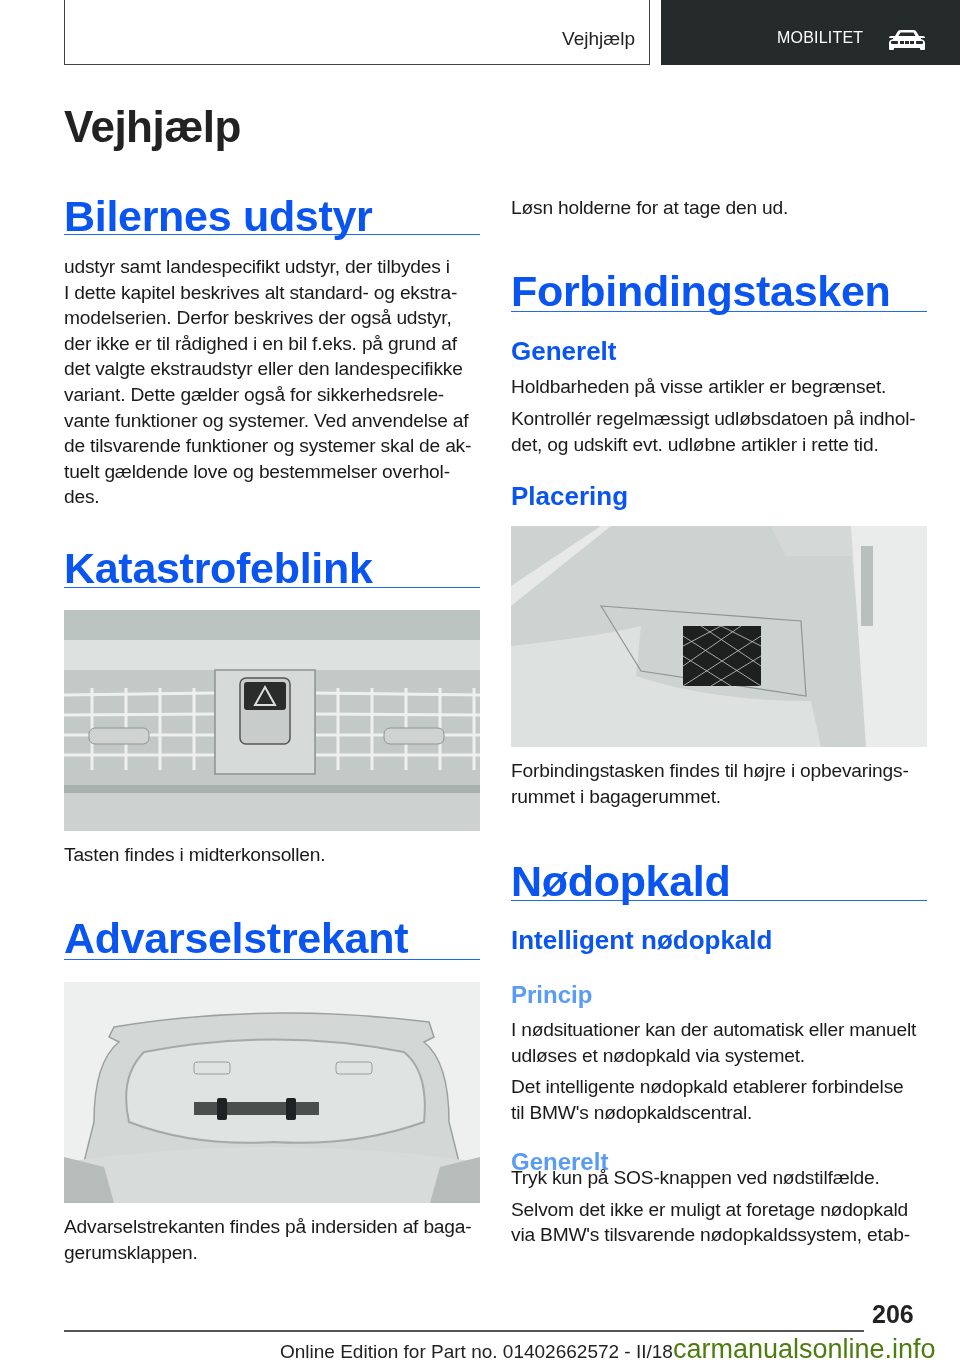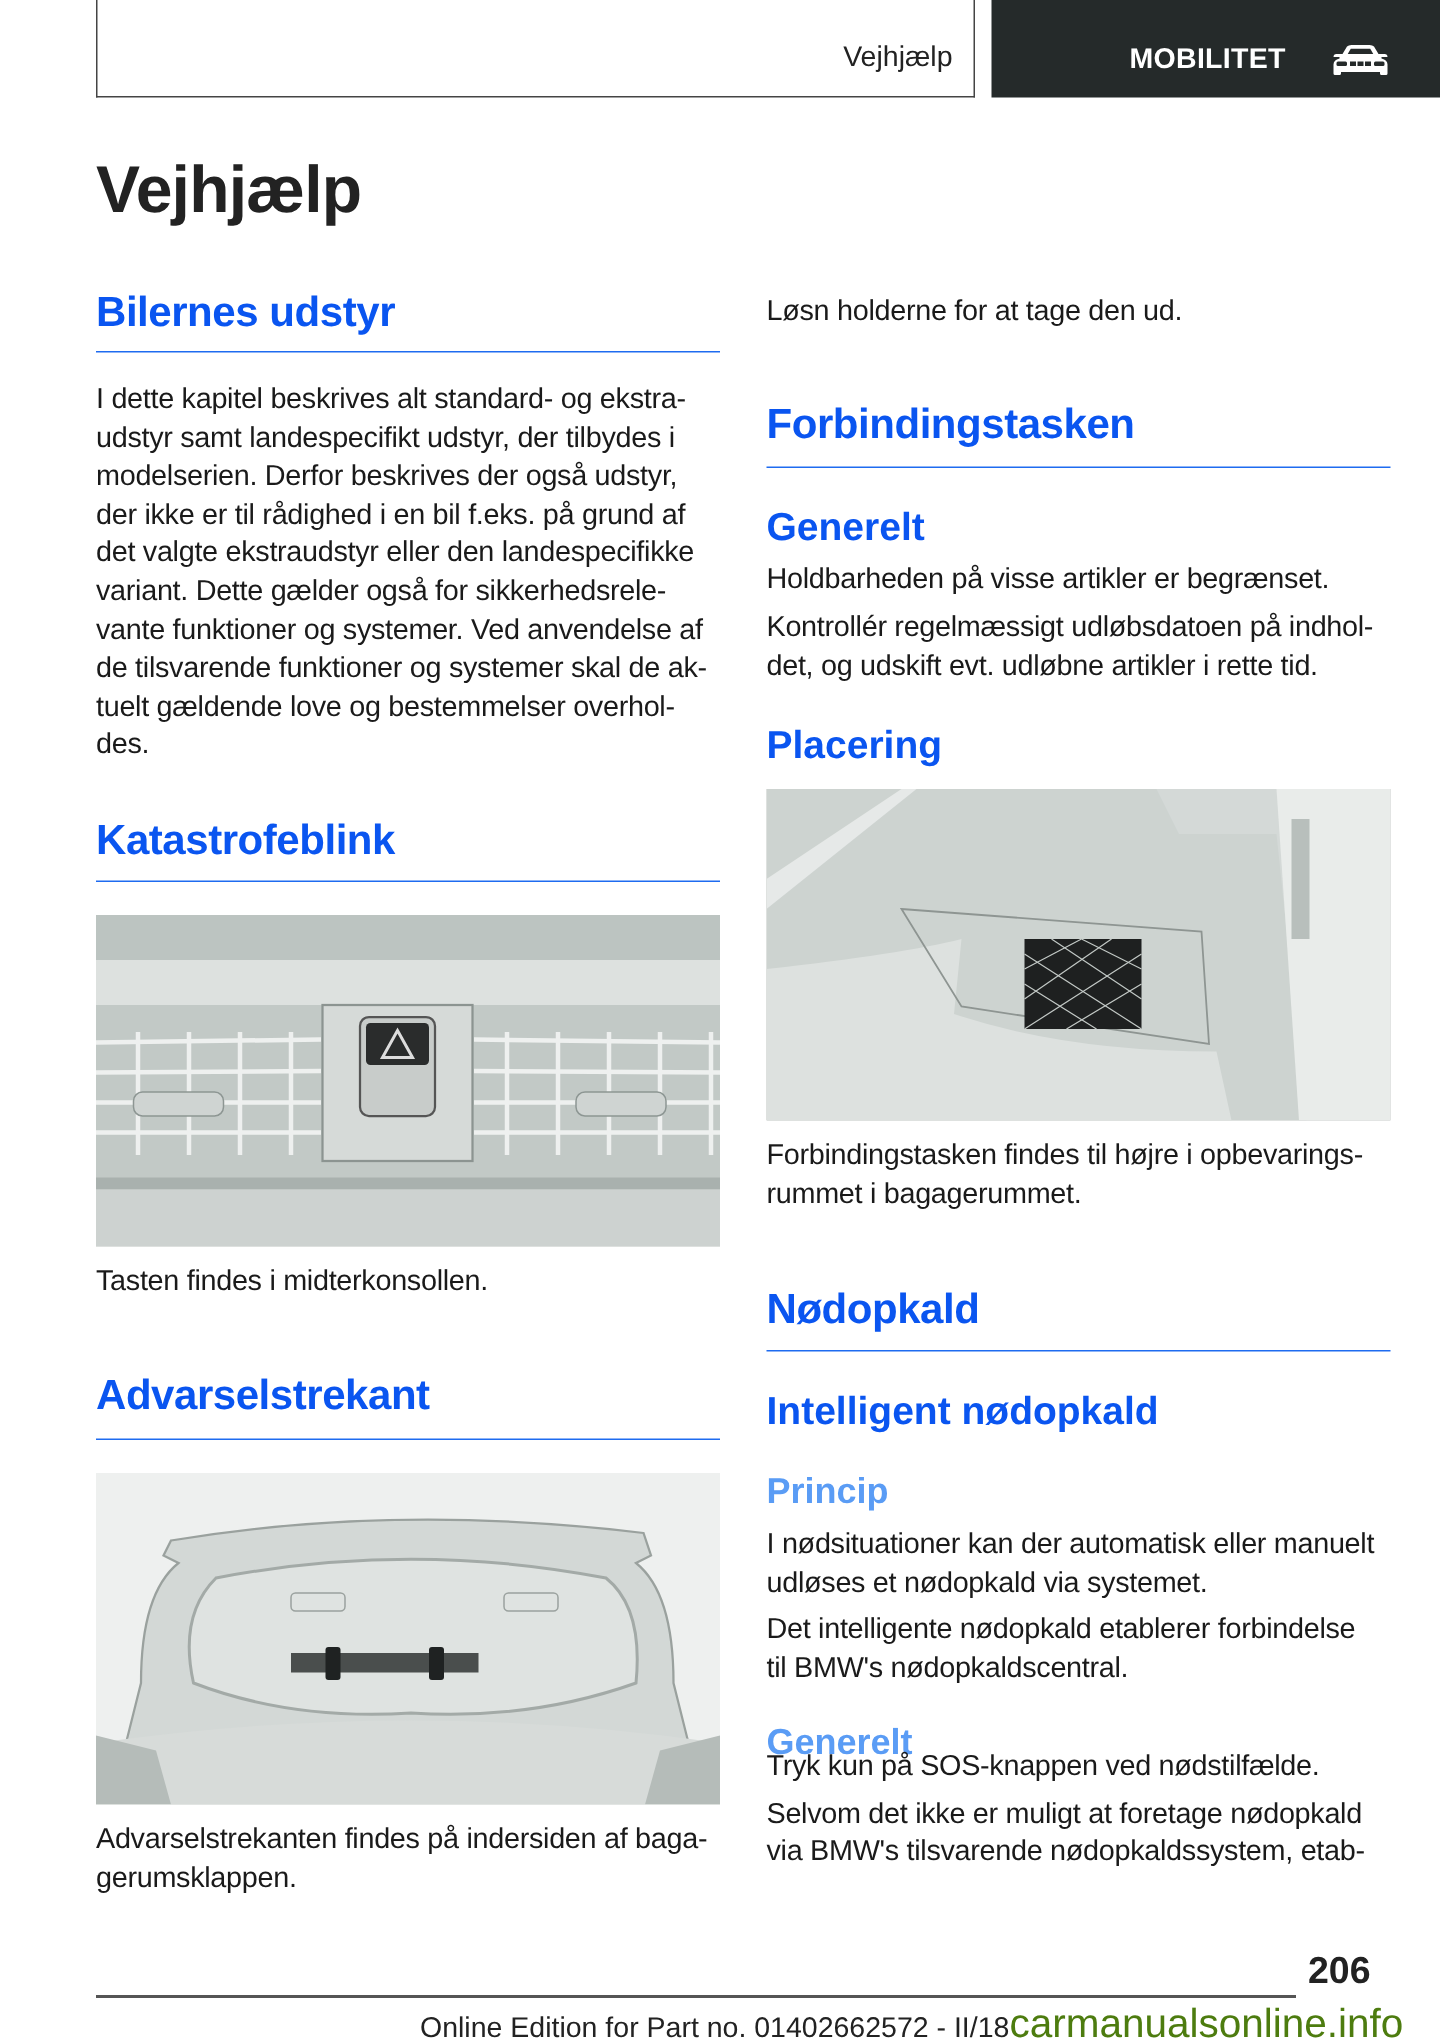--- a/index.html
+++ b/index.html
@@ -13,36 +13,36 @@
     background: #fff;
   }
   .hdr-tab-left span {
     position: absolute; right: 14px; top: 28px; font-size: 19px; color: #222;
   }
   .hdr-tab-right {
     position: absolute; left: 661px; top: 0; width: 299px; height: 65px;
     background: #252a2a;
   }
   .hdr-tab-right .lbl {
-    position: absolute; left: 92px; top: 29px; font-size: 19px; font-weight: bold; color: #fff; letter-spacing: 0.2px;
+    position: absolute; left: 116px; top: 29px; font-size: 16px; font-weight: normal; color: #fff; letter-spacing: 0.2px;
   }
   .hdr-tab-right .car {
     position: absolute; left: 226px; top: 29px; width: 40px; height: 22px;
   }
 
   .page-title {
     position: absolute; left: 64px; top: 102px; font-size: 44px; font-weight: bold; color: #222; letter-spacing: -0.5px;
   }
 
   .col { position: absolute; width: 416px; }
   .col-left { left: 64px; }
   .col-right { left: 511px; }
 
   .h1 {
-    position: absolute; left: 0; width: 416px; font-size: 28px; font-weight: bold; color: #0a55f0;
+    position: absolute; left: 0; width: 416px; font-size: 43px; font-weight: bold; color: #0a55f0;
     border-bottom: 1.5px solid #1e6bf0; letter-spacing: -0.3px;
   }
   .h2 {
     position: absolute; left: 0; font-size: 26px; font-weight: bold; color: #0a55f0;
   }
   .h3 {
     position: absolute; left: 0; font-size: 24px; font-weight: bold; color: #5a9cf5; text-align: center;
   }
   .para {
     position: absolute; left: 0; width: 420px; font-size: 19.2px; line-height: 25.6px; color: #1a1a1a; letter-spacing: -0.2px;
@@ -74,22 +74,22 @@
     <rect x="18" y="12" width="4" height="3" fill="#252a2a"></rect>
     <rect x="23" y="12" width="4" height="3" fill="#252a2a"></rect>
   </svg>
 </div>
 
 <h1 class="page-title">Vejhjælp</h1>
 
 <div class="col col-left" style="top:0;height:1300px;">
   <h2 class="h1" style="top:192px;height:43px;">Bilernes udstyr</h2>
   <div class="para" style="top:254px;">
+    <div>udstyr samt landespecifikt udstyr, der tilbydes i</div>
     <div>I dette kapitel beskrives alt standard- og ekstra-</div>
-    <div>udstyr samt landespecifikt udstyr, der tilbydes i</div>
     <div>modelserien. Derfor beskrives der også udstyr,</div>
     <div>der ikke er til rådighed i en bil f.eks. på grund af</div>
     <div>det valgte ekstraudstyr eller den landespecifikke</div>
     <div>variant. Dette gælder også for sikkerhedsrele-</div>
     <div>vante funktioner og systemer. Ved anvendelse af</div>
     <div>de tilsvarende funktioner og systemer skal de ak-</div>
     <div>tuelt gældende love og bestemmelser overhol-</div>
     <div>des.</div>
   </div>
 

